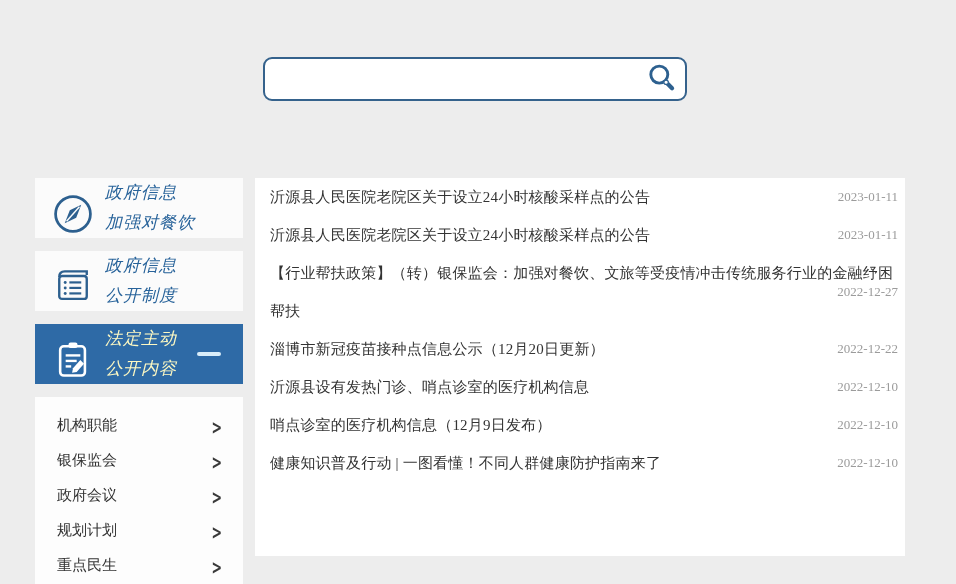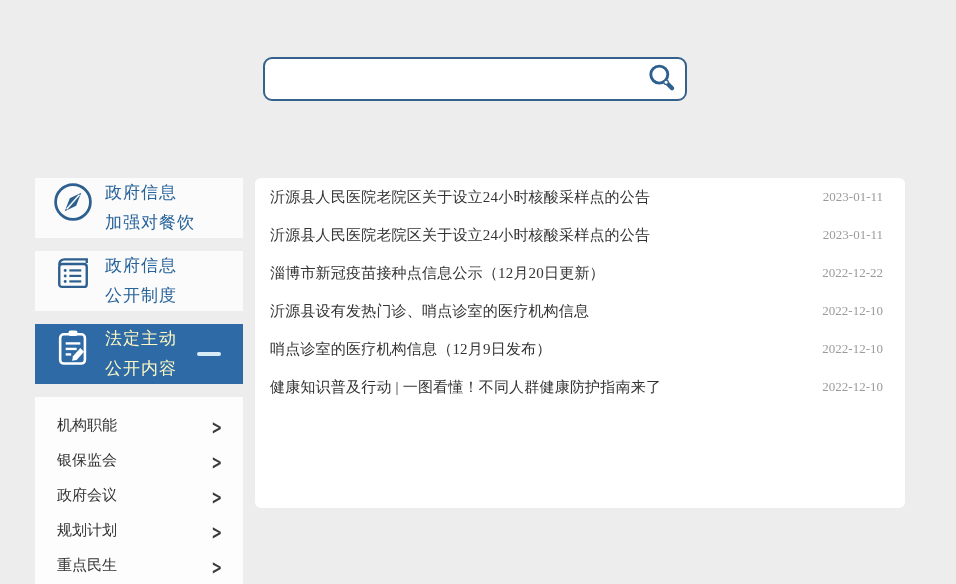--- a/index.html
+++ b/index.html
@@ -30,23 +30,24 @@
     border: none; background: transparent;
     cursor: pointer;
     display: flex; align-items: center; justify-content: center;
   }
   
   .sidebar { position: absolute; left: 35px; top: 178px; width: 208px; }
   .side-card {
     height: 60px;
     background: #fbfbfb;
     margin-bottom: 13px;
-    display: flex; align-items: flex-start;
+    display: flex; align-items: flex-end;
     padding-left: 14px;
     cursor: pointer;
+    font-style: italic;
   }
   .side-card .icon-box {
     width: 48px; height: 48px;
     display: flex; align-items: center; justify-content: center;
     flex: 0 0 48px;
   }
   .side-card .label {
     margin-left: 8px;
     font-size: 17px; line-height: 30px;
     color: #28639a;
@@ -69,41 +70,40 @@
   }
   .chevron {
     font-family: "DejaVu Sans", sans-serif;
     font-size: 14px; color: #3a3a3a;
     transform: scale(0.9, 1.35);
     font-weight: bold;
   }
   
   .news {
     position: absolute; left: 255px; top: 178px;
-    width: 650px; height: 330px;
+    width: 650px; height: 378px;
     background: #ffffff;
     overflow: hidden;
-    border-radius: 6px;
   }
   .news-row {
     position: relative;
     height: 38px;
     display: flex; align-items: center;
     padding-left: 15px;
   }
   .news-row.tall { height: 76px; }
   .news-title {
     font-size: 15px; color: #333;
     line-height: 38px;
     cursor: pointer;
     width: 100%;
     letter-spacing: 0.2px;
   }
   .news-date {
-    position: absolute; right: 22px; top: 50%;
+    position: absolute; right: 7px; top: 50%;
     transform: translateY(-50%);
     font-size: 13px; color: #9b9b9b;
     white-space: nowrap;
     background: #fff;
     padding-left: 4px;
   }
 </style>
 </head>
 <body>
 
@@ -204,20 +204,24 @@
 <div class="news">
 
   <div class="news-row">
     <span class="news-title">沂源县人民医院老院区关于设立24小时核酸采样点的公告</span>
     <span class="news-date">2023-01-11</span>
   </div>
   <div class="news-row">
     <span class="news-title">沂源县人民医院老院区关于设立24小时核酸采样点的公告</span>
     <span class="news-date">2023-01-11</span>
   </div>
+  <div class="news-row tall">
+    <span class="news-title">【行业帮扶政策】（转）银保监会：加强对餐饮、文旅等受疫情冲击传统服务行业的金融纾困帮扶</span>
+    <span class="news-date">2022-12-27</span>
+  </div>
   <div class="news-row">
     <span class="news-title">淄博市新冠疫苗接种点信息公示（12月20日更新）</span>
     <span class="news-date">2022-12-22</span>
   </div>
   <div class="news-row">
     <span class="news-title">沂源县设有发热门诊、哨点诊室的医疗机构信息</span>
     <span class="news-date">2022-12-10</span>
   </div>
   <div class="news-row">
     <span class="news-title">哨点诊室的医疗机构信息（12月9日发布）</span>

